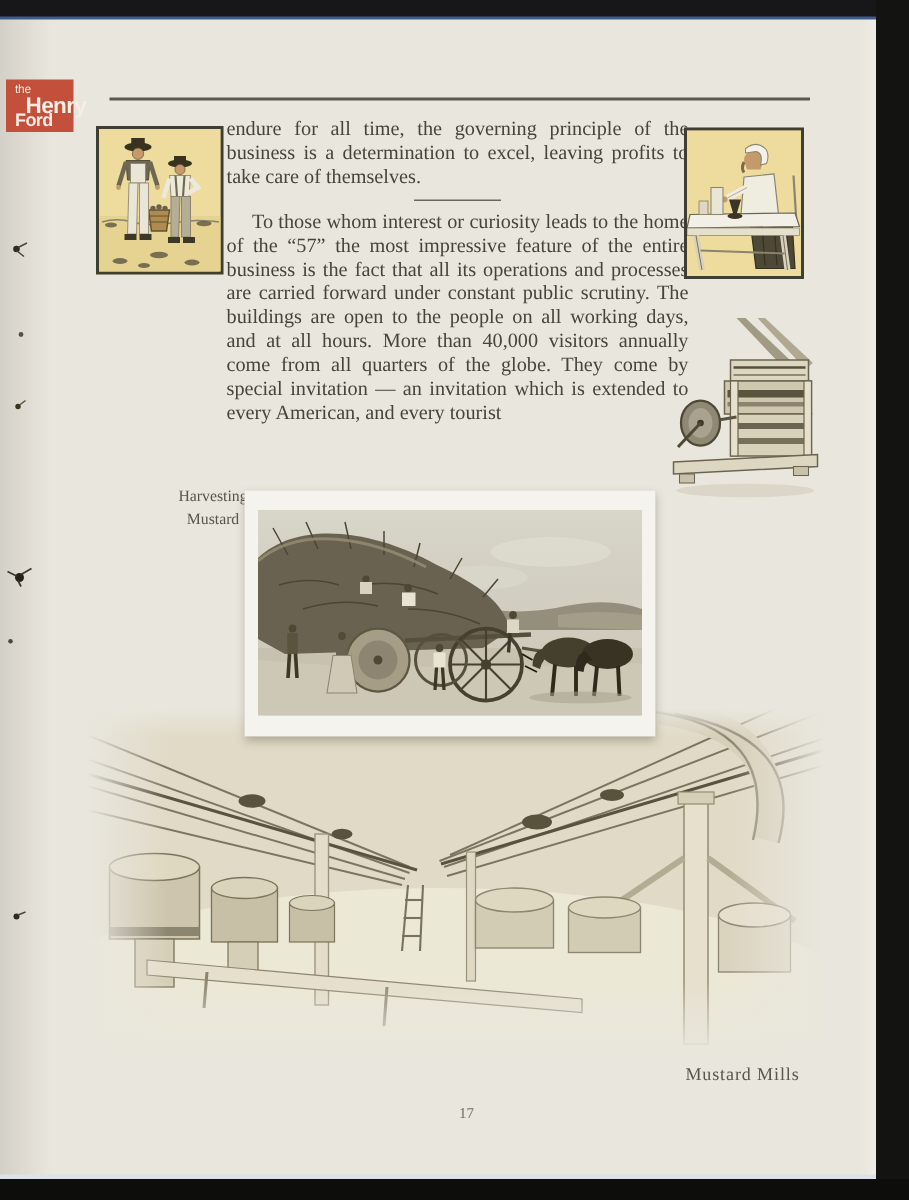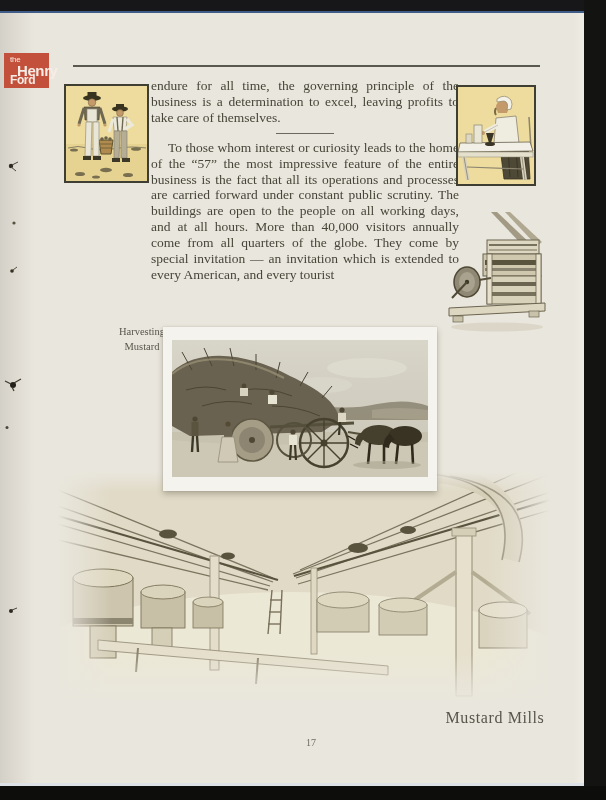--- a/index.html
+++ b/index.html
@@ -38,21 +38,21 @@
   .photo-machine{position:absolute;left:447px;top:212px;width:101px;height:123px;}
   
   .caption-harvesting{position:absolute;left:96px;top:324px;width:92px;text-align:center;
         font-size:10.5px;line-height:15px;color:#57564b;}
   .card{position:absolute;left:163px;top:327px;width:274px;height:164px;background:#f5f3ed;
         box-shadow:0 3px 6px rgba(80,75,60,.35),0 0 1px rgba(80,75,60,.35);z-index:6;}
   .card .photo{position:absolute;left:9px;top:13px;width:256px;height:137px;}
   
   .photo-mills{position:absolute;left:58px;top:472px;width:492px;height:230px;z-index:2;}
   .caption-mills{position:absolute;left:438px;top:709px;width:114px;text-align:center;
-        font-size:16px;letter-spacing:.6px;color:#57564b;z-index:3;}
+        font-size:12px;letter-spacing:.6px;color:#57564b;z-index:3;}
   .page-number{position:absolute;left:288px;top:737px;width:28px;text-align:right;
         font-size:10px;color:#6f6e63;}
   
   .speck{position:absolute;z-index:4;}
 </style>
 </head>
 <body>
 
 <div id="scan">
 

